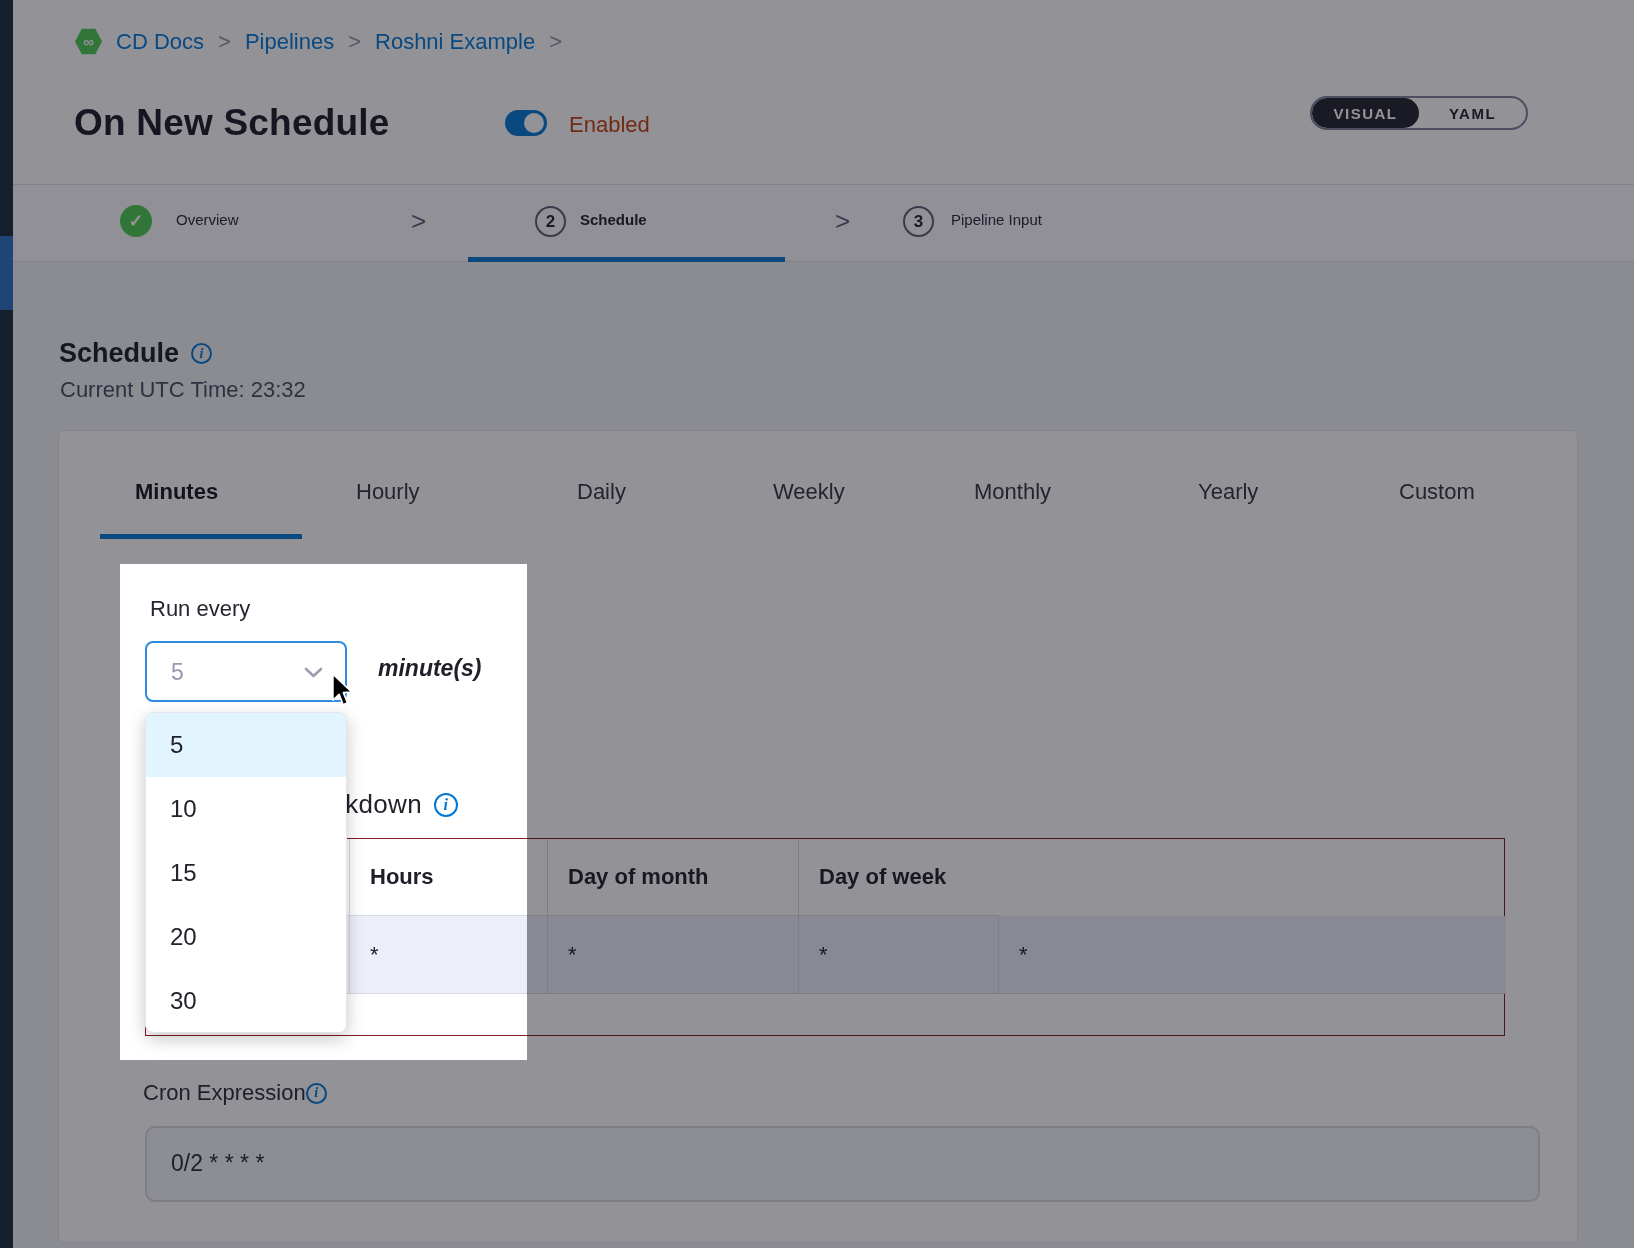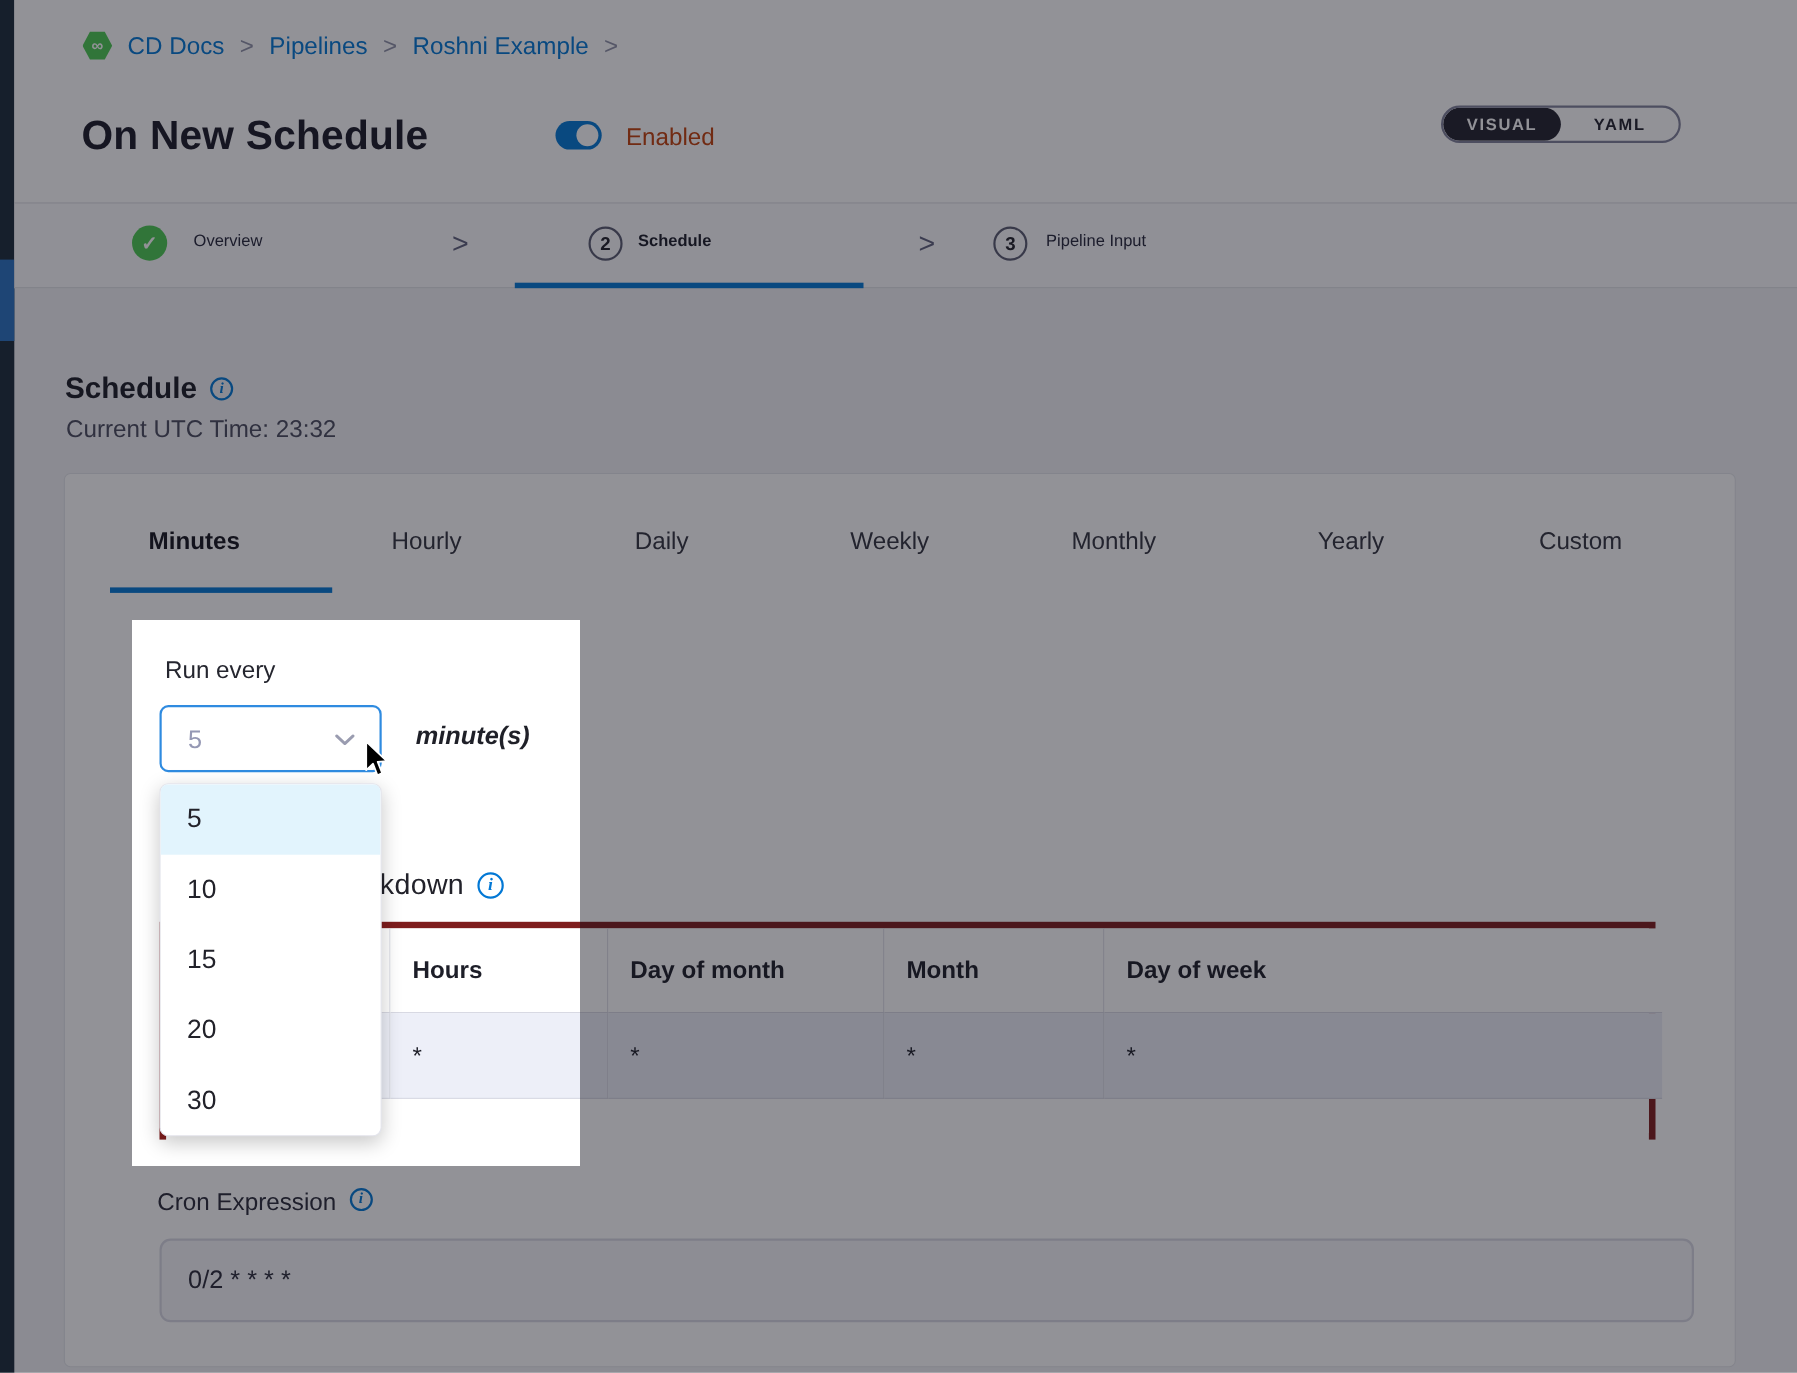--- a/index.html
+++ b/index.html
@@ -59,32 +59,32 @@
   .select { left:145px; top:641px; width:202px; height:61px; background:#fff; border:2px solid #2f8be0;
     border-radius:8px; z-index:2; }
   .select-value { position:absolute; left:24px; top:16px; font-size:23px; color:#9598b4; }
   .minutes-unit { left:378px; top:655px; font-size:23px; font-weight:700; color:#1f2028; z-index:2;font-style:italic; }
 
   
   .expr-heading { left:150px; top:789px; font-size:26px; color:#22222a; letter-spacing:0.3px; z-index:1;
     display:flex; gap:12px; align-items:center; }
   .expr-heading .info-icon { width:24px; height:24px; font-size:16px; }
 
-  .cron-table { left:145px; top:838px; width:1360px; height:198px; border:6px solid #7f1d1d; background:#fff; z-index:1; }
+  .cron-table { left:145px; top:838px; width:1360px; height:198px; border:1px solid #7f1d1d; background:#fff; z-index:1; }
   .trow { display:grid; grid-template-columns:204px 198px 251px 200px 507px; }
   .th { height:77px; display:flex; align-items:center; padding-left:20px; font-size:22px; font-weight:700;
     color:#1d1e28; border-right:1px solid #d8d9e3; border-bottom:1px solid #d8d9e3; background:#fff; }
   .td { height:78px; display:flex; align-items:center; padding-left:20px; font-size:22px;
     color:#1d1e28; border-right:1px solid #d8d9e3; border-bottom:1px solid #d8d9e3; background:#edeff8; }
   .th:last-child,.td:last-child { border-right:none; }
   .tfoot { height:41px; background:#fff; }
 
   
   .cron-label { left:143px; top:1080px; font-size:22px; color:#2b2c3a; font-weight:500; z-index:1;
-    display:flex; gap:12px; align-items:flex-start; }
+    display:flex; gap:0; align-items:center; }
   .cron-input { left:145px; top:1126px; width:1395px; height:76px; background:#f5f5f9;
     border:2px solid #d8d9e3; border-radius:10px; z-index:1; }
   .cron-value { position:absolute; left:24px; top:22px; font-size:23px; color:#2b2c3a; }
 
   
   .overlay { left:120px; top:564px; width:407px; height:496px; z-index:50;
     box-shadow:0 0 0 3000px rgba(18,18,28,0.46); pointer-events:none; }
 
   
   .dropdown { left:145px; top:712px; width:202px; height:321px; background:#fff; border:1px solid #e3e4ec;
@@ -163,21 +163,20 @@
 <div class="abs expr-heading">
   <span>Expression Breakdown</span>
   <span class="info-icon">i</span>
 </div>
 
 <div class="abs cron-table">
   <div class="trow">
     <div class="th">Minutes</div>
     <div class="th">Hours</div>
     <div class="th">Day of month</div>
-    <div class="th">Month</div>
     <div class="th">Day of week</div>
   </div>
   <div class="trow">
     <div class="td">*</div>
     <div class="td">*</div>
     <div class="td">*</div>
     <div class="td">*</div>
     <div class="td">*</div>
   </div>
   <div class="tfoot"></div>

